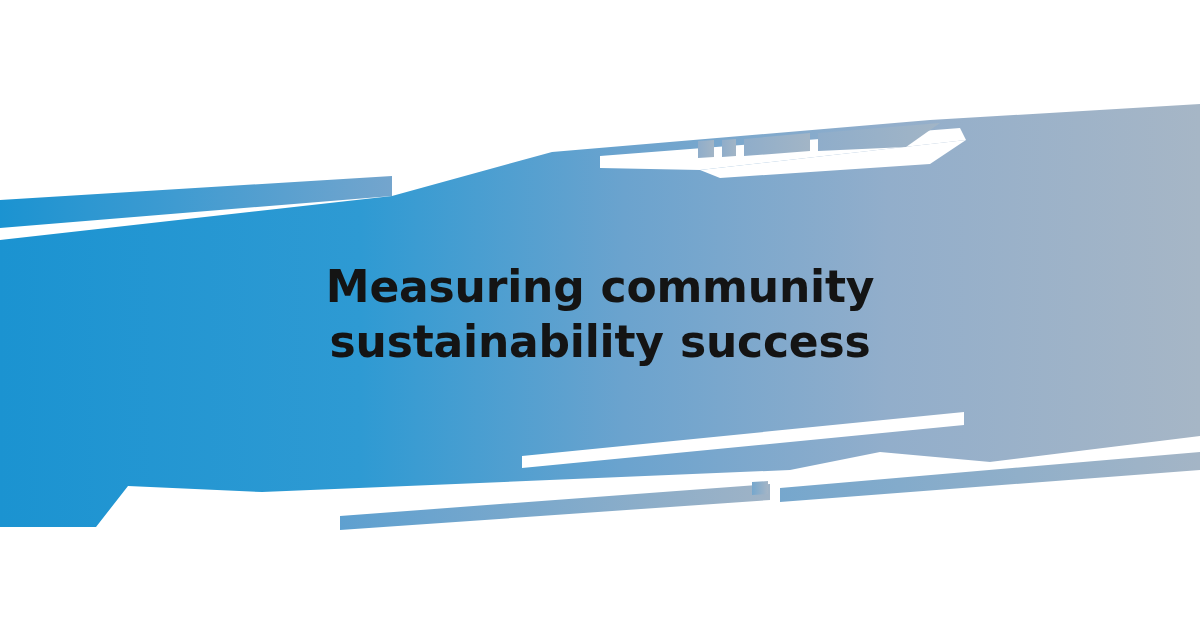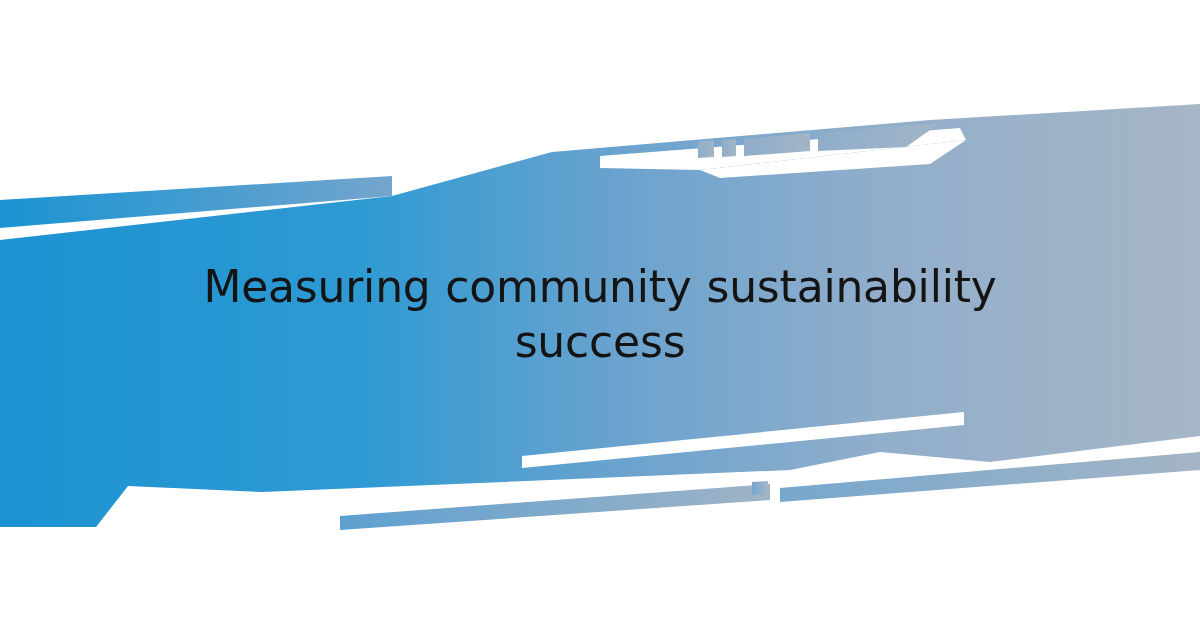--- a/index.html
+++ b/index.html
@@ -38,21 +38,21 @@
     justify-content: center;
     pointer-events: none;
   }
   #banner-title {
     width: 830px;
     margin: 0;
     padding: 0;
     text-align: center;
     font-family: "DejaVu Sans", sans-serif;
     font-size: 44px;
-    font-weight: 400;
+    font-weight: 700;
     line-height: 1.24;
     letter-spacing: -0.2px;
     color: #141414;
     word-spacing: 1px;
   }
 </style>
 </head>
 <body>
 
 <div id="banner">

